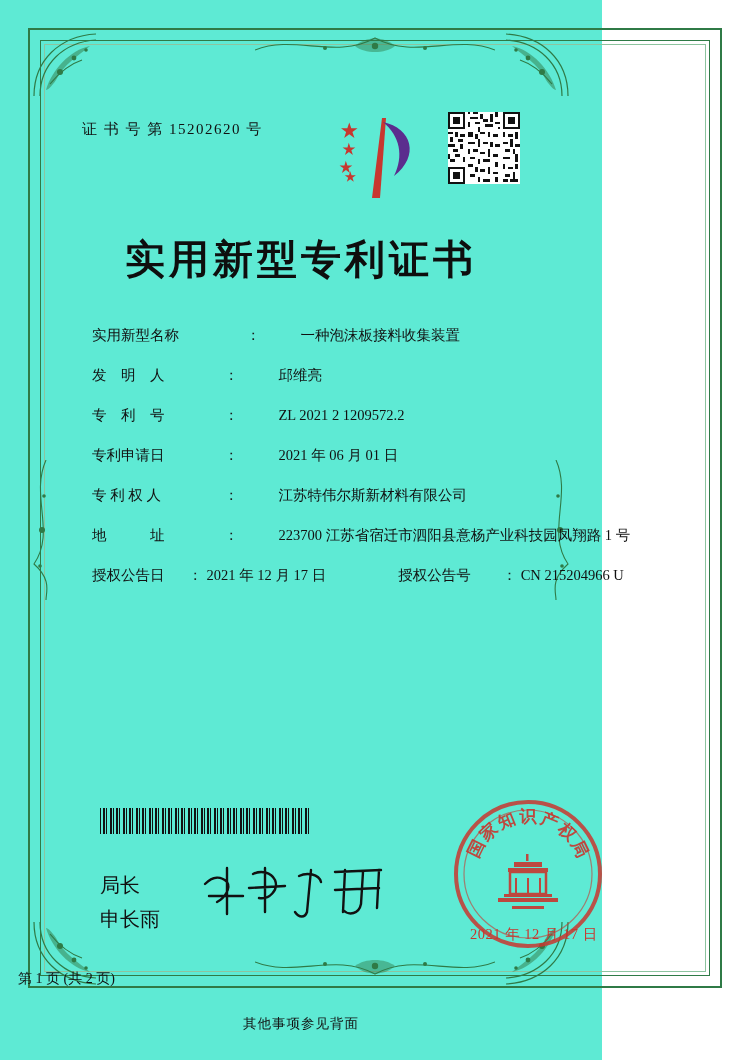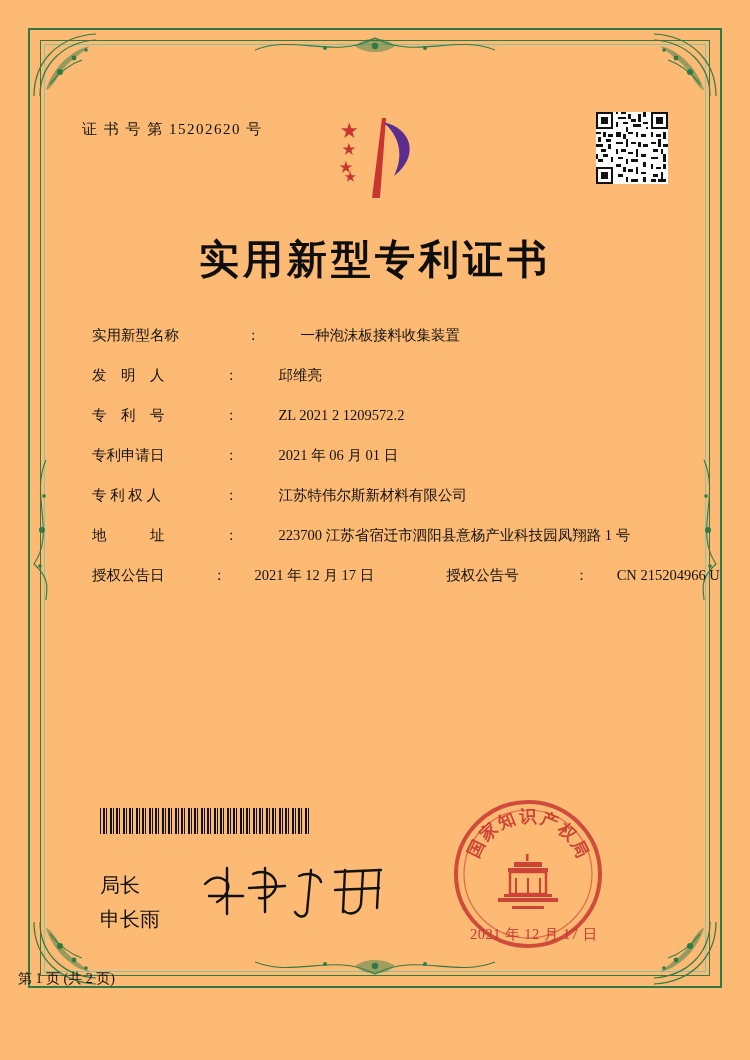--- a/index.html
+++ b/index.html
@@ -10,23 +10,23 @@
     width: 750px;
     height: 1060px;
     background: #ffffff;
     font-family: "Liberation Serif", "DejaVu Serif", serif;
     color: #1a1a1a;
     overflow: hidden;
   }
 
   .page {
     position: relative;
-    width: 750px;
+    width: 602px;
     height: 1060px;
-    background: #fdba74;
+    background: #5eead4;
     box-sizing: border-box;
   }
 
   
   .frame-outer {
     position: absolute;
     left: 28px;
     top: 28px;
     width: 694px;
     height: 960px;
@@ -134,21 +134,21 @@
     width: 96px;
     flex: 0 0 96px;
     display: inline-block;
     color: #111;
   }
   .flabel.wide { width: 118px; flex-basis: 118px; }
   .fcolon { margin-right: 4px; }
   .fvalue { color: #111; }
 
   .frow-split { display: flex; align-items: baseline; margin-bottom: 19px; }
-  .frow-split .seg { display: flex; align-items: flex-start; white-space: nowrap; gap: 24px; }
+  .frow-split .seg { display: flex; align-items: flex-start; white-space: nowrap; }
   .frow-split .seg.second { margin-left: 72px; }
   .frow-split .seg .flabel { width: 96px; flex: 0 0 96px; }
   .frow-split .seg.second .flabel { width: 104px; flex: 0 0 104px; }
 
   
   .body-text {
     position: absolute;
     left: 92px;
     top: 628px;
     width: 566px;
@@ -520,14 +520,15 @@
   <div class="signature">
     <svg viewBox="0 0 200 70" fill="none" stroke="#111" stroke-width="2.4" stroke-linecap="round">
       <path d="M10 28 C18 20, 26 20, 32 26 C36 32, 30 42, 22 46 M32 12 L32 58 M14 40 L48 40"></path>
       <path d="M58 18 C66 14, 76 16, 80 24 C84 34, 74 44, 64 42 M70 12 L70 56 M54 32 L90 30"></path>
       <path d="M104 20 C112 16, 124 18, 126 26 M116 14 L112 56 C110 62, 104 62, 100 56"></path>
       <path d="M140 16 L186 14 M150 14 L148 56 M168 16 L166 48 C164 58, 154 60, 148 54 M140 34 L184 32 M184 14 L182 52"></path>
     </svg>
   </div>
 
   <div class="page-no">第 1 页 (共 2 页)</div>
+  <div class="footnote">其他事项参见背面</div>
 
 </div>
 
 </body></html>

